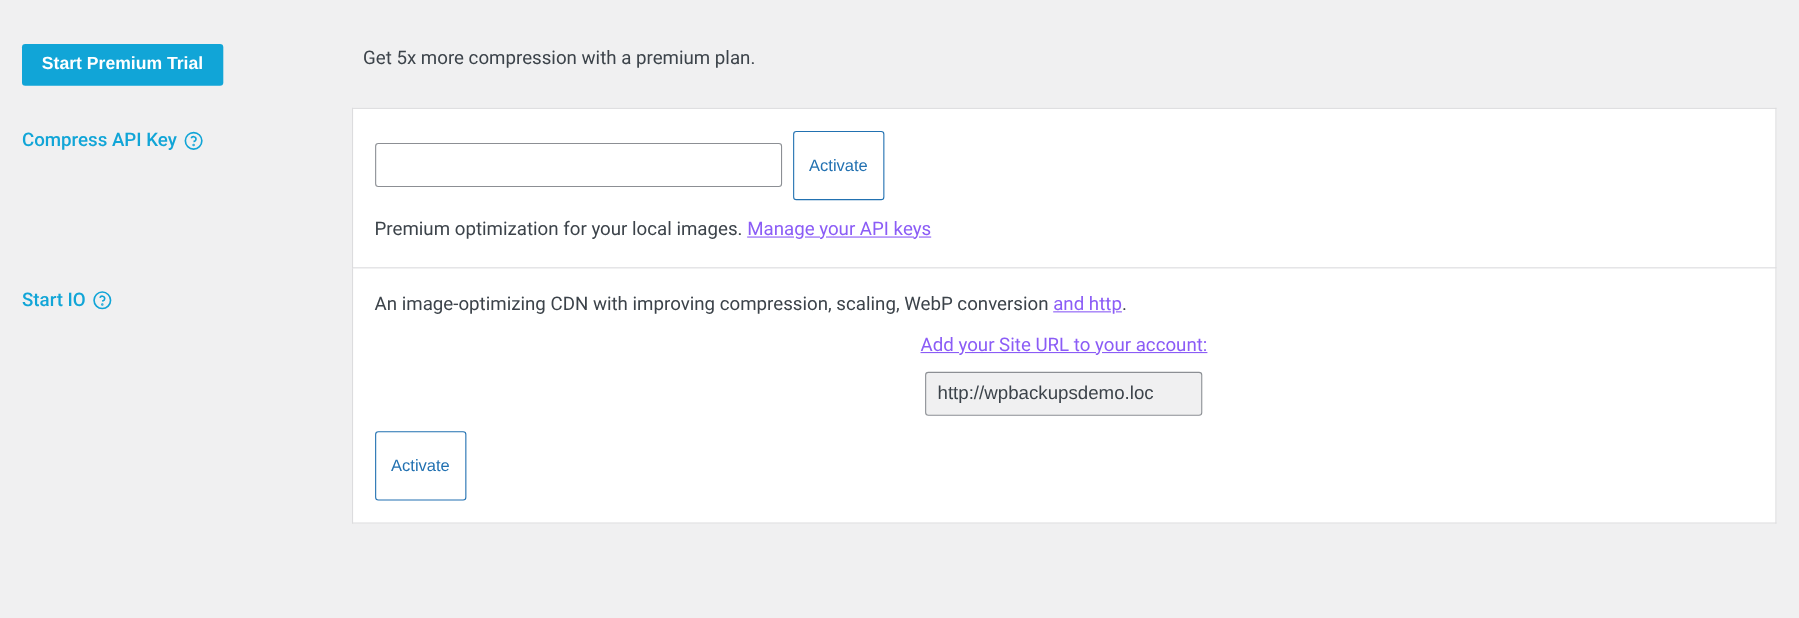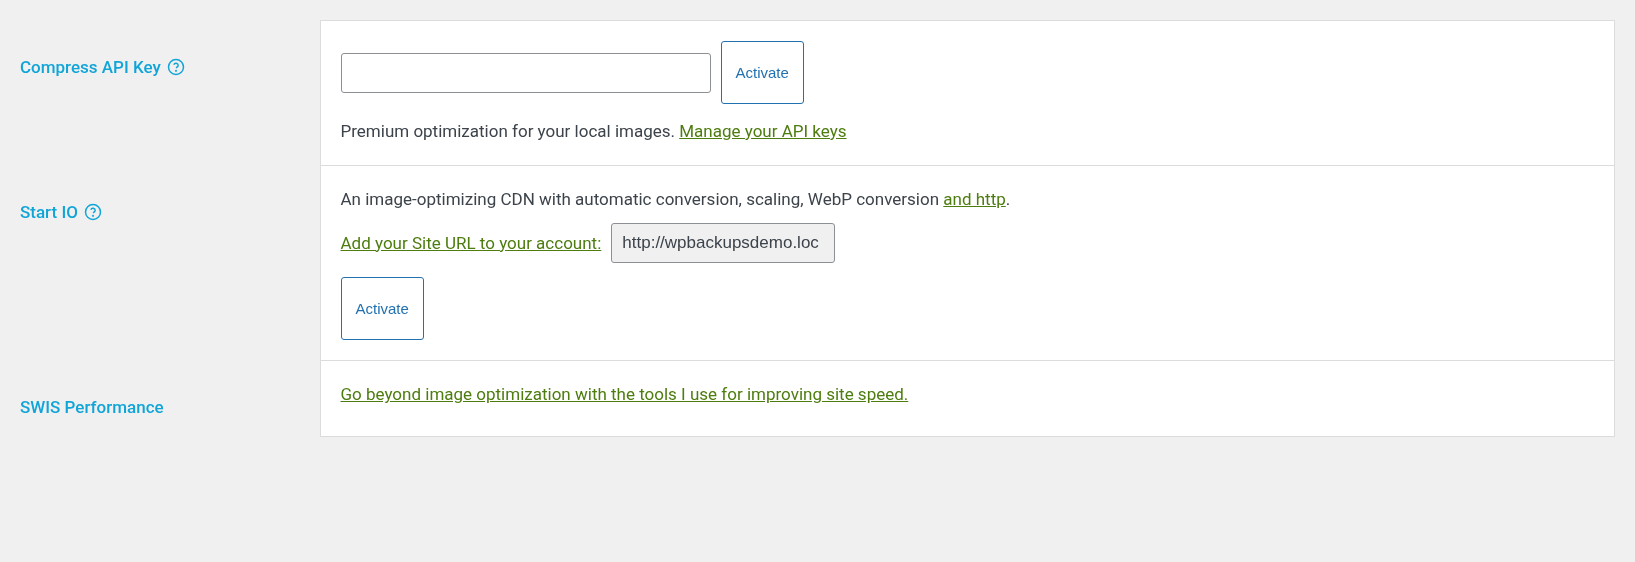--- a/index.html
+++ b/index.html
@@ -58,86 +58,94 @@
       border-radius: 3px;
       cursor: pointer;
     }
     .left-label {
       color: #11a5d7;
       font-size: 17px;
       font-weight: 500;
       display: inline-flex;
       align-items: center;
       gap: 6px;
-      margin-top: 16px;
     }
     .help-icon {
       display: inline-flex;
       align-items: center;
       justify-content: center;
       width: 18px;
       height: 18px;
       color: #11a5d7;
     }
     .help-icon svg {
       width: 18px;
       height: 18px;
     }
     .desc {
       color: #3c434a;
       font-size: 17px;
       line-height: 1.6;
     }
     .link {
-      color: #4d7c0f;
+      color: #8b5cf6;
       text-decoration: underline;
       cursor: pointer;
     }
     .input-text {
       border: 1px solid #8c8f94;
       border-radius: 3px;
       padding: 6px 10px;
       font-size: 15px;
       width: 370px;
       height: 40px;
       background: #fff;
     }
     .input-readonly {
       border: 1px solid #8c8f94;
       border-radius: 3px;
       padding: 6px 10px;
       font-size: 17px;
       background: #f0f0f1;
-      width: 224px;
+      width: 252px;
       height: 40px;
       color: #3c434a;
     }
     .row-inline {
       display: flex;
       align-items: center;
       gap: 10px;
       flex-wrap: wrap;
     }
     .mt {
       margin-top: 14px;
     }
     .mt-sm {
       margin-top: 10px;
+      flex-direction: column;
     }
     .first-row td {
       padding: 20px 10px;
       font-size: 17px;
       color: #3c434a;
     }
   </style>
 </head>
 <body>
 
 <table class="settings-table">
   <tbody>
+    <tr class="first-row">
+      <th>
+        <button class="btn-primary">Start Premium Trial</button>
+      </th>
+      <td>
+        <span class="desc">Get 5x more compression with a premium plan.</span>
+      </td>
+    </tr>
 
     <tr class="card-row">
       <th>
         <span class="left-label">
           <span>Compress API Key</span>
           <span class="help-icon" title="Help">
             <svg viewBox="0 0 24 24" fill="none" stroke="currentColor" stroke-width="2">
               <circle cx="12" cy="12" r="10"></circle>
               <path d="M9.09 9a3 3 0 0 1 5.83 1c0 2-3 3-3 3"></path>
               <circle cx="12" cy="17" r="0.5" fill="currentColor"></circle>
@@ -164,34 +172,26 @@
             <svg viewBox="0 0 24 24" fill="none" stroke="currentColor" stroke-width="2">
               <circle cx="12" cy="12" r="10"></circle>
               <path d="M9.09 9a3 3 0 0 1 5.83 1c0 2-3 3-3 3"></path>
               <circle cx="12" cy="17" r="0.5" fill="currentColor"></circle>
             </svg>
           </span>
         </span>
       </th>
       <td>
         <div class="desc">
-          <span>An image-optimizing CDN with automatic conversion, scaling, WebP conversion </span><a class="link">and http</a><span>.</span>
+          <span>An image-optimizing CDN with improving compression, scaling, WebP conversion </span><a class="link">and http</a><span>.</span>
         </div>
         <div class="row-inline mt-sm">
           <a class="link desc">Add your Site URL to your account:</a>
           <input type="text" readonly="" class="input-readonly" value="http://wpbackupsdemo.loc" style="">
         </div>
         <div class="mt">
           <button class="btn-secondary">Activate</button>
         </div>
       </td>
     </tr>
 
-    <tr class="card-row">
-      <th>
-        <span class="left-label">SWIS Performance</span>
-      </th>
-      <td>
-        <a class="link desc">Go beyond image optimization with the tools I use for improving site speed.</a>
-      </td>
-    </tr>
   </tbody>
 </table>
 
 </body></html>

